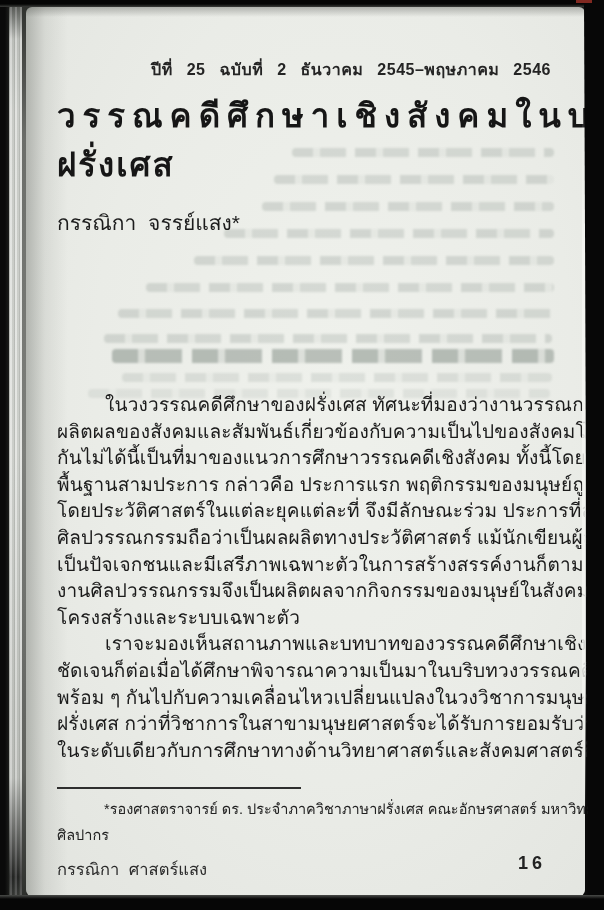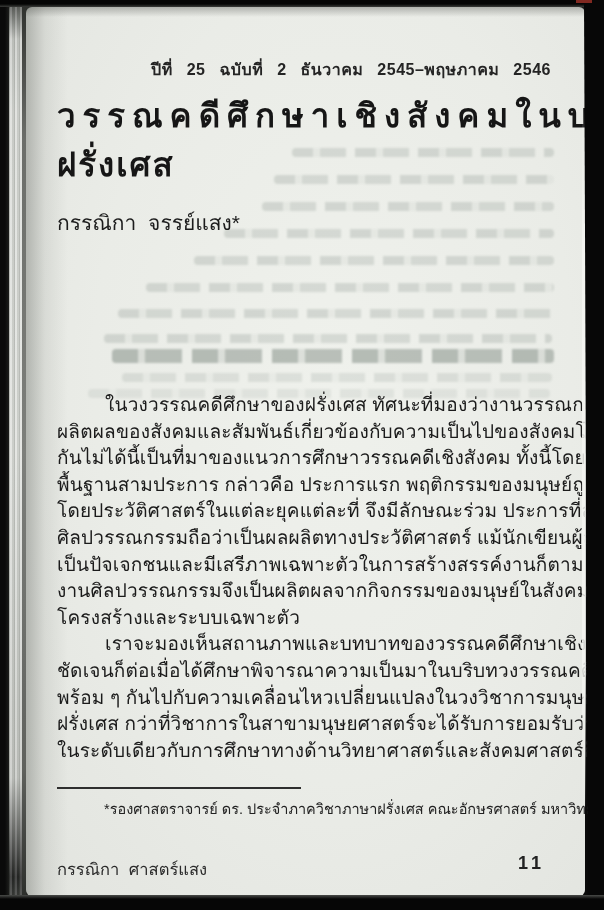--- a/index.html
+++ b/index.html
@@ -109,24 +109,25 @@
           <div class="tline">ชัดเจนก็ต่อเมื่อได้ศึกษาพิจารณาความเป็นมาในบริบทวงวรรณคดีศึกษาฝรั่งเศส</div>
           <div class="tline">พร้อม ๆ กันไปกับความเคลื่อนไหวเปลี่ยนแปลงในวงวิชาการมนุษยศาสตร์ ใน</div>
           <div class="tline">ฝรั่งเศส กว่าที่วิชาการในสาขามนุษยศาสตร์จะได้รับการยอมรับว่าเป็น “ศาสตร์”</div>
           <div class="tline">ในระดับเดียวกับการศึกษาทางด้านวิทยาศาสตร์และสังคมศาสตร์ก็เมื่อต้นคริสต์</div>
         </div>
     </div>
 
     <div class="footnote-rule"></div>
     <div class="footnote">
         <div class="tline">*รองศาสตราจารย์ ดร. ประจำภาควิชาภาษาฝรั่งเศส คณะอักษรศาสตร์ มหาวิทยาลัย-</div>
+        <div class="tline">ศิลปากร</div>
       </div>
 
     <div class="running-author">กรรณิกา ศาสตร์แสง</div>
-    <div class="page-number">11</div>
+    <div class="page-number">16</div>
   </div>
 
   <div class="spine-black"></div>
   <div class="page-stack"></div>
   <div class="gutter-seam"></div>
   <div class="edge-top"></div>
   <div class="edge-right-highlight"></div>
   <div class="edge-right"></div>
   <div class="edge-bottom"></div>
   <div class="scan-artifact"></div>

